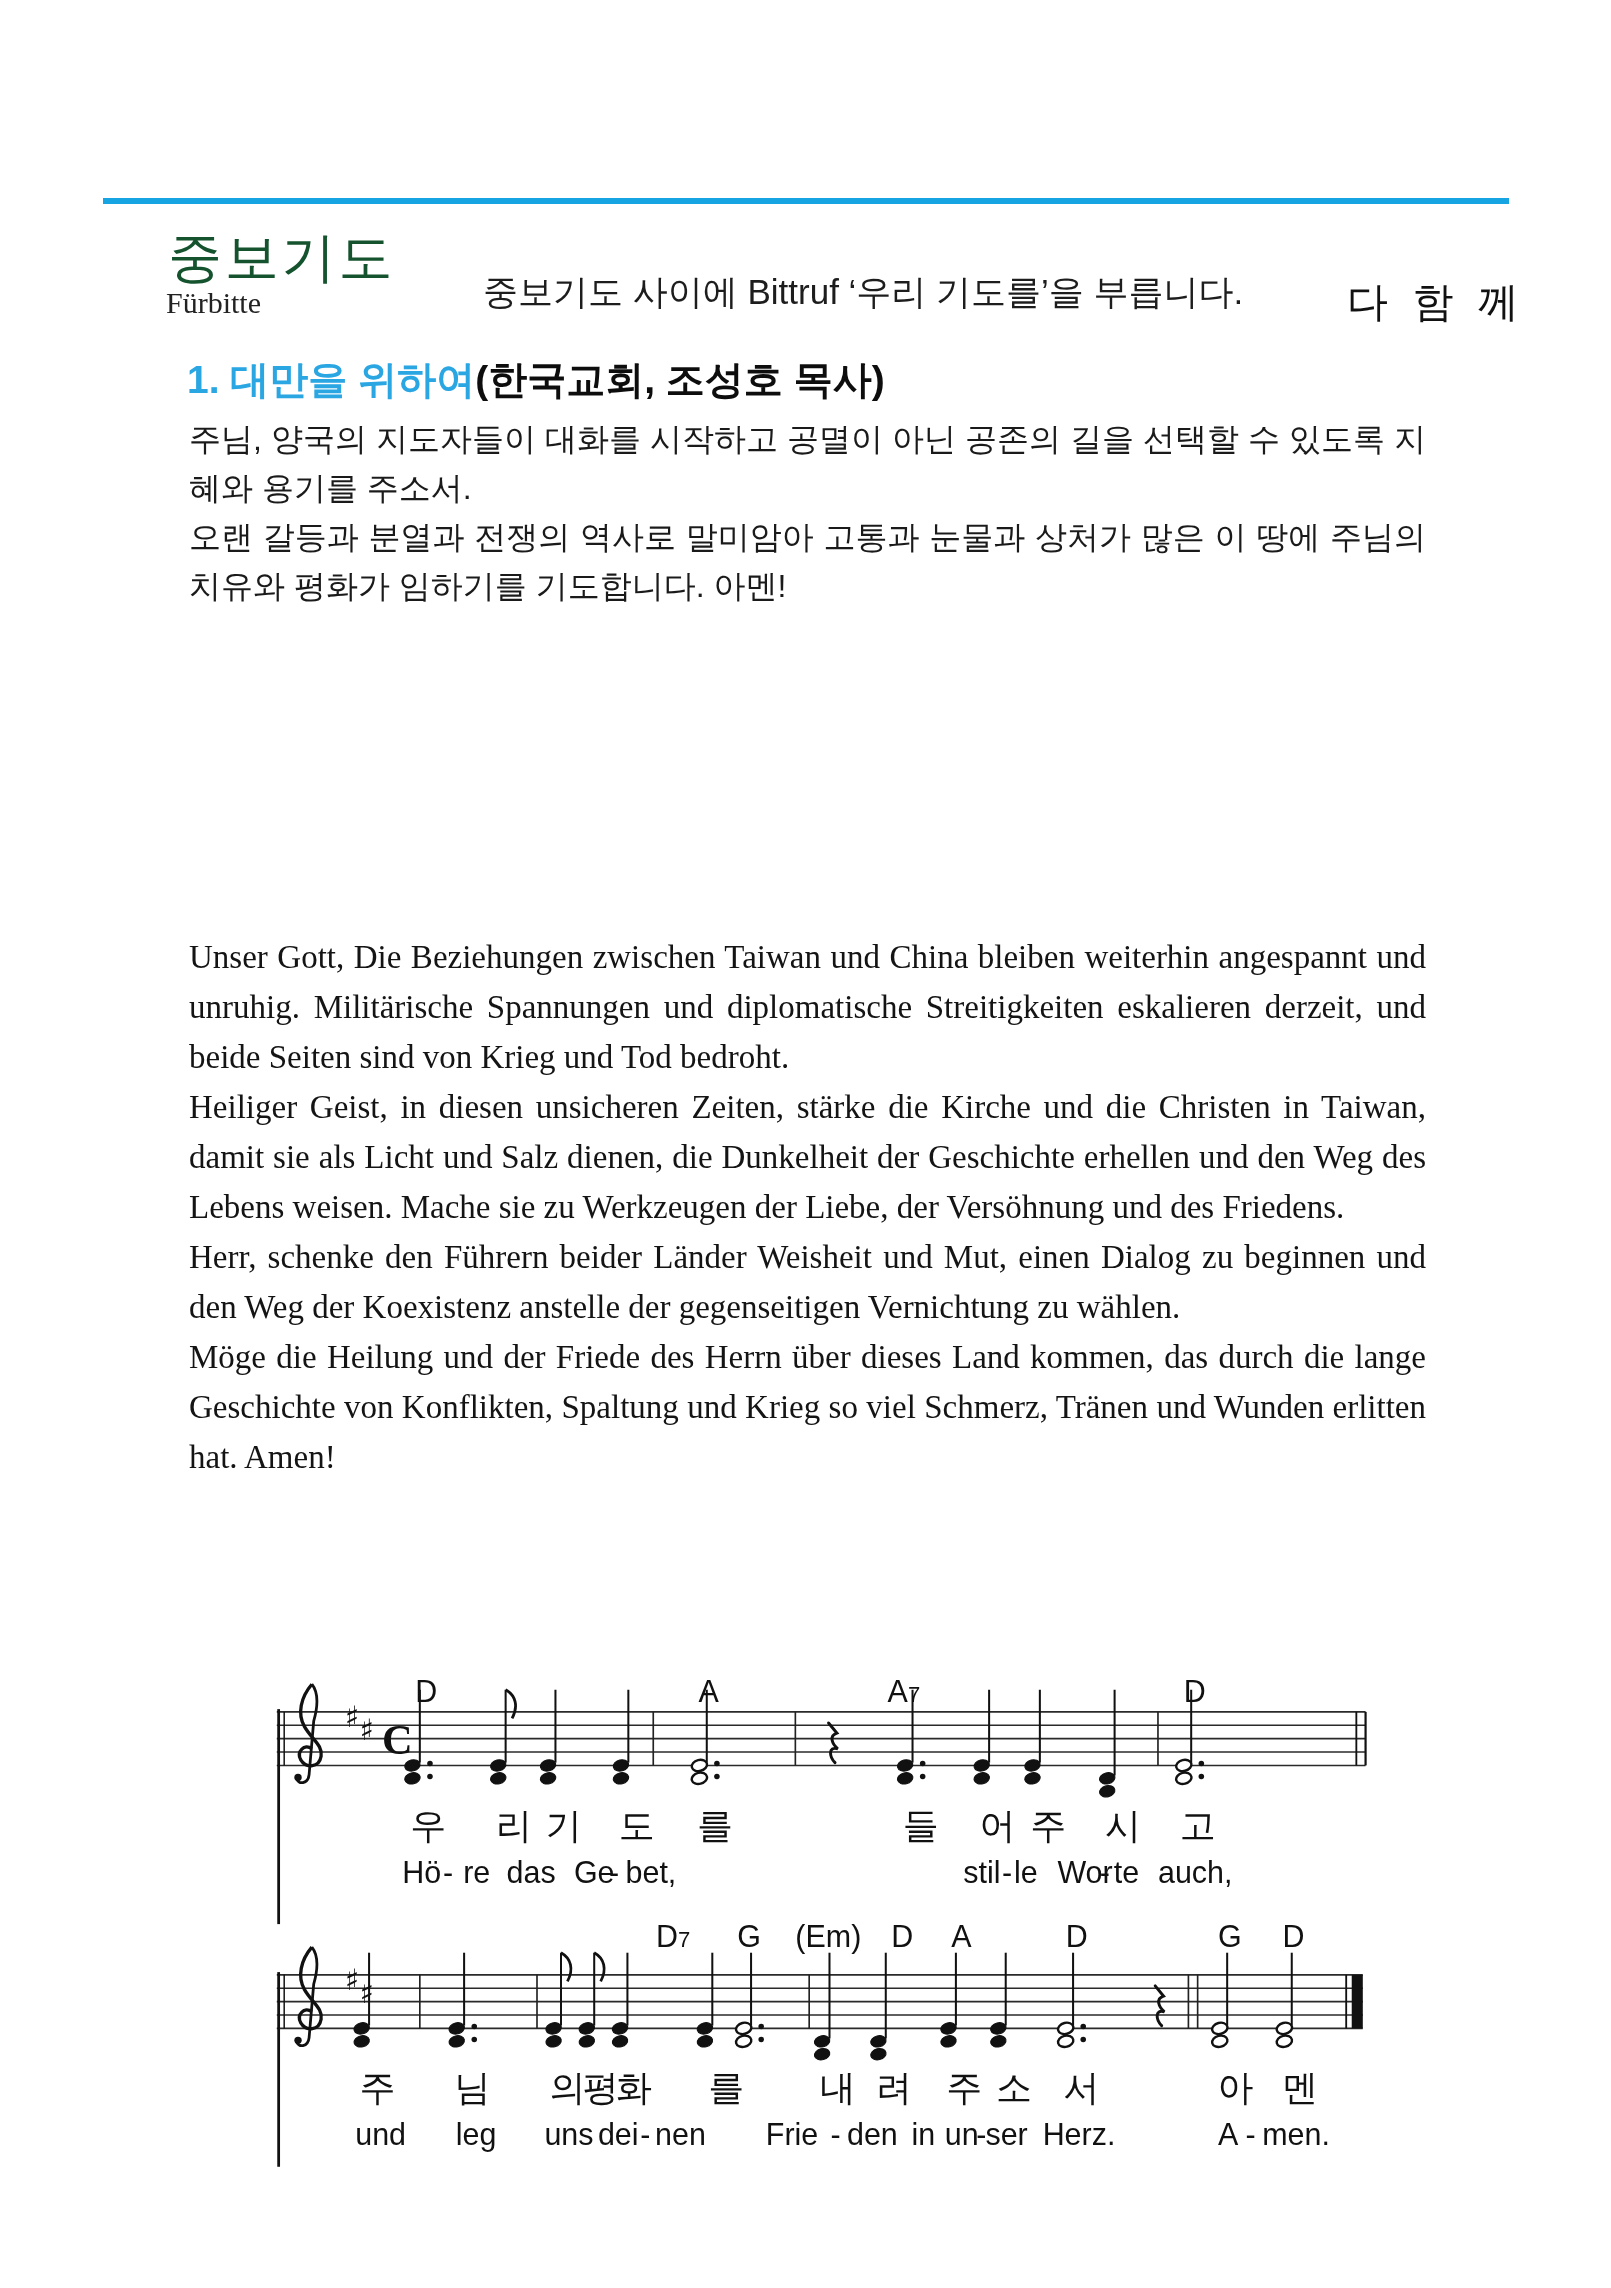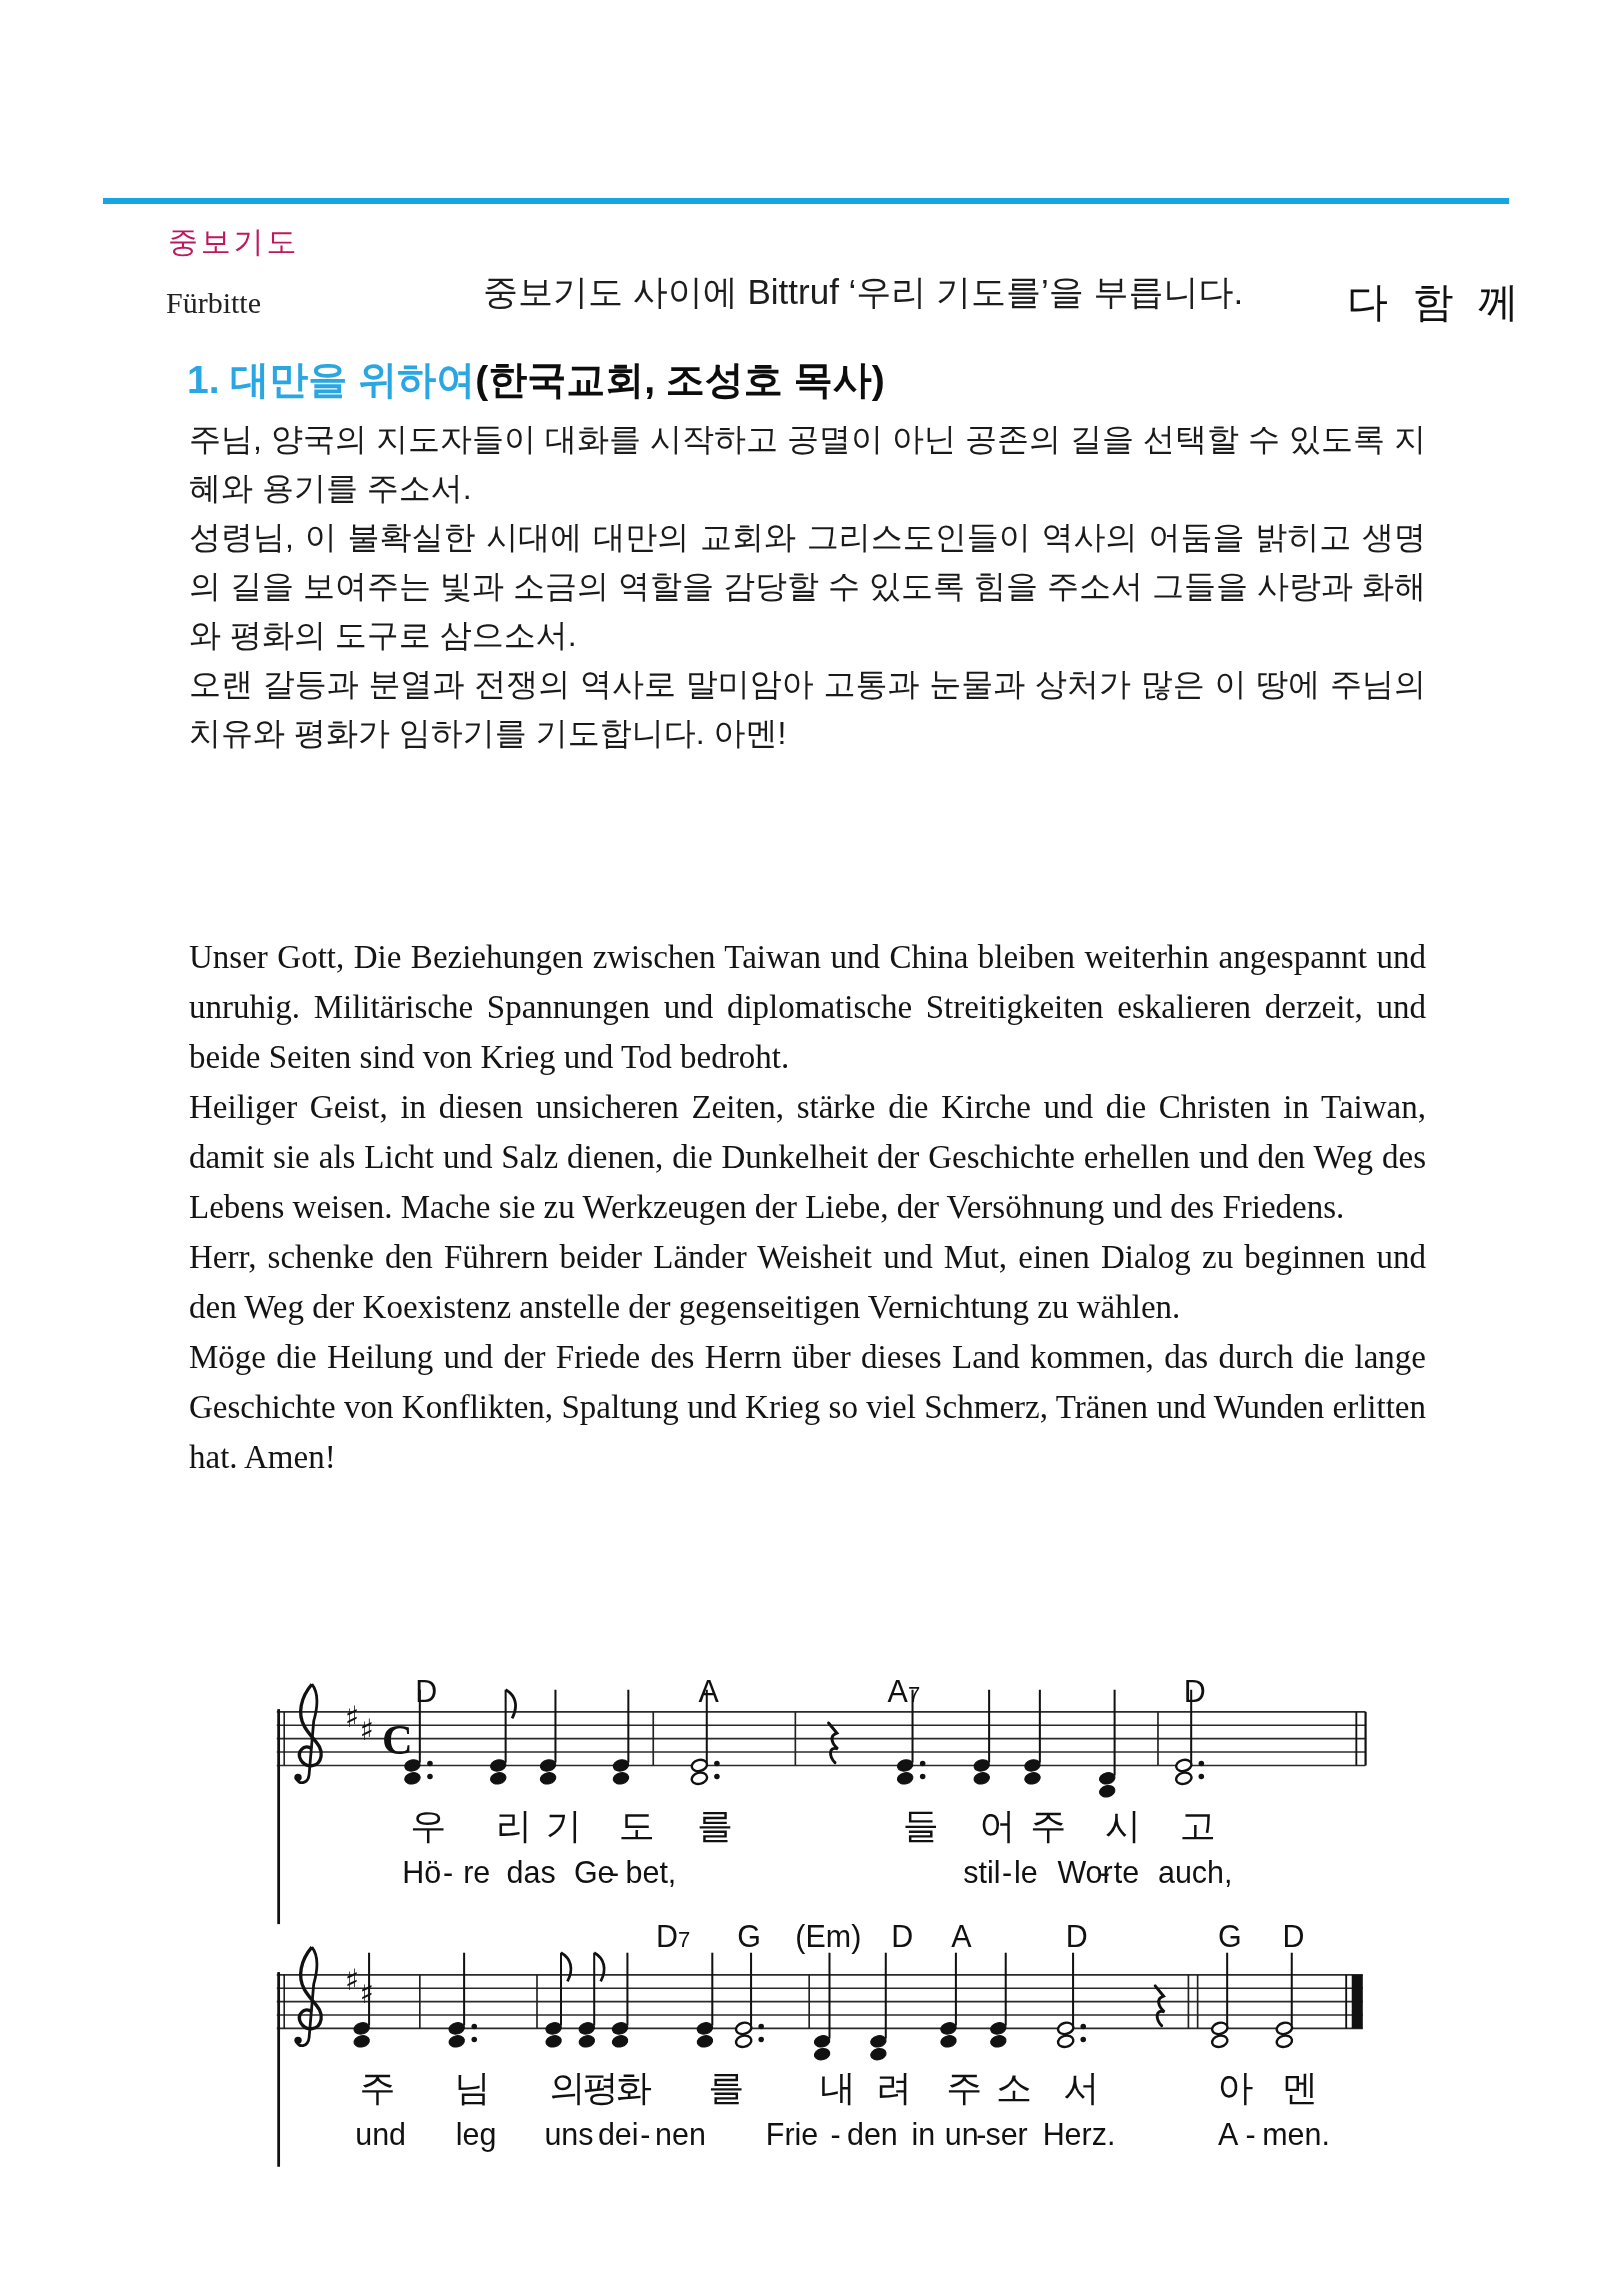--- a/index.html
+++ b/index.html
@@ -1,20 +1,20 @@
 <!DOCTYPE html>
 <html style="font-size:14.8px"><head>
 <meta charset="utf-8">
 <style>
   html,body{margin:0;padding:0;background:#e8e8e8;}
   .page{position:relative;width:1611px;height:2289px;background:#ffffff;overflow:hidden;
         font-family:"Liberation Sans", sans-serif;color:#1b1b1b;}
   .top-rule{position:absolute;left:103px;top:198px;width:1406px;height:5.5px;}
-  .hdr-title-ko{position:absolute;left:168px;top:222px;font-size:30px;letter-spacing:2.8px;
-        font-family:"Liberation Serif", serif;color:#be185d;}
+  .hdr-title-ko{position:absolute;left:168px;top:222px;font-size:54px;letter-spacing:2.8px;
+        font-family:"Liberation Serif", serif;color:#14532d;}
   .hdr-title-de{position:absolute;left:166px;top:286px;font-size:30px;
         font-family:"Liberation Serif", serif;color:#222;}
   .hdr-center{position:absolute;left:483px;top:269px;font-size:35px;color:#1d1d1d;}
   .hdr-together{position:absolute;left:1347px;top:251px;font-size:41px;font-weight:normal;
         letter-spacing:6.5px;color:#111;margin-top:24px;}
   .section-heading{position:absolute;left:187px;top:353px;font-size:39px;font-weight:bold;
         white-space:nowrap;}
   .section-heading .num-title{}
   .section-heading .subtitle{color:#0d0d0d;}
   .ko-block{position:absolute;left:189px;top:415px;width:1237px;font-size:32px;
@@ -37,21 +37,20 @@
   <div class="hdr-title-de">Fürbitte</div>
   <div class="hdr-center">중보기도 사이에 Bittruf ‘우리 기도를’을 부릅니다.</div>
   <div class="hdr-together">다 함 께</div>
 
   <div class="section-heading">
     <span class="num-title" style="color: rgb(42, 166, 227);">1. 대만을 위하여</span><span class="subtitle">(한국교회, 조성호 목사)</span>
   </div>
 
   <div class="ko-block">
     <p>주님, 양국의 지도자들이 대화를 시작하고 공멸이 아닌 공존의 길을 선택할 수 있도록 지혜와 용기를 주소서.</p>
-    <p>성령님, 이 불확실한 시대에 대만의 교회와 그리스도인들이 역사의 어둠을 밝히고 생명의 길을 보여주는 빛과 소금의 역할을 감당할 수 있도록 힘을 주소서 그들을 사랑과 화해와 평화의 도구로 삼으소서.</p>
     <p>오랜 갈등과 분열과 전쟁의 역사로 말미암아 고통과 눈물과 상처가 많은 이 땅에 주님의 치유와 평화가 임하기를 기도합니다. 아멘!</p>
   </div>
 
   <div class="de-block">
     <p>Unser Gott, Die Beziehungen zwischen Taiwan und China bleiben weiterhin angespannt und unruhig. Militärische Spannungen und diplomatische Streitigkeiten eskalieren derzeit, und beide Seiten sind von Krieg und Tod bedroht.</p>
     <p>Heiliger Geist, in diesen unsicheren Zeiten, stärke die Kirche und die Christen in Taiwan, damit sie als Licht und Salz dienen, die Dunkelheit der Geschichte erhellen und den Weg des Lebens weisen. Mache sie zu Werkzeugen der Liebe, der Versöhnung und des Friedens.</p>
     <p>Herr, schenke den Führern beider Länder Weisheit und Mut, einen Dialog zu beginnen und den Weg der Koexistenz anstelle der gegenseitigen Vernichtung zu wählen.</p>
     <p>Möge die Heilung und der Friede des Herrn über dieses Land kommen, das durch die lange Geschichte von Konflikten, Spaltung und Krieg so viel Schmerz, Tränen und Wunden erlitten hat. Amen!</p>
   </div>
 

